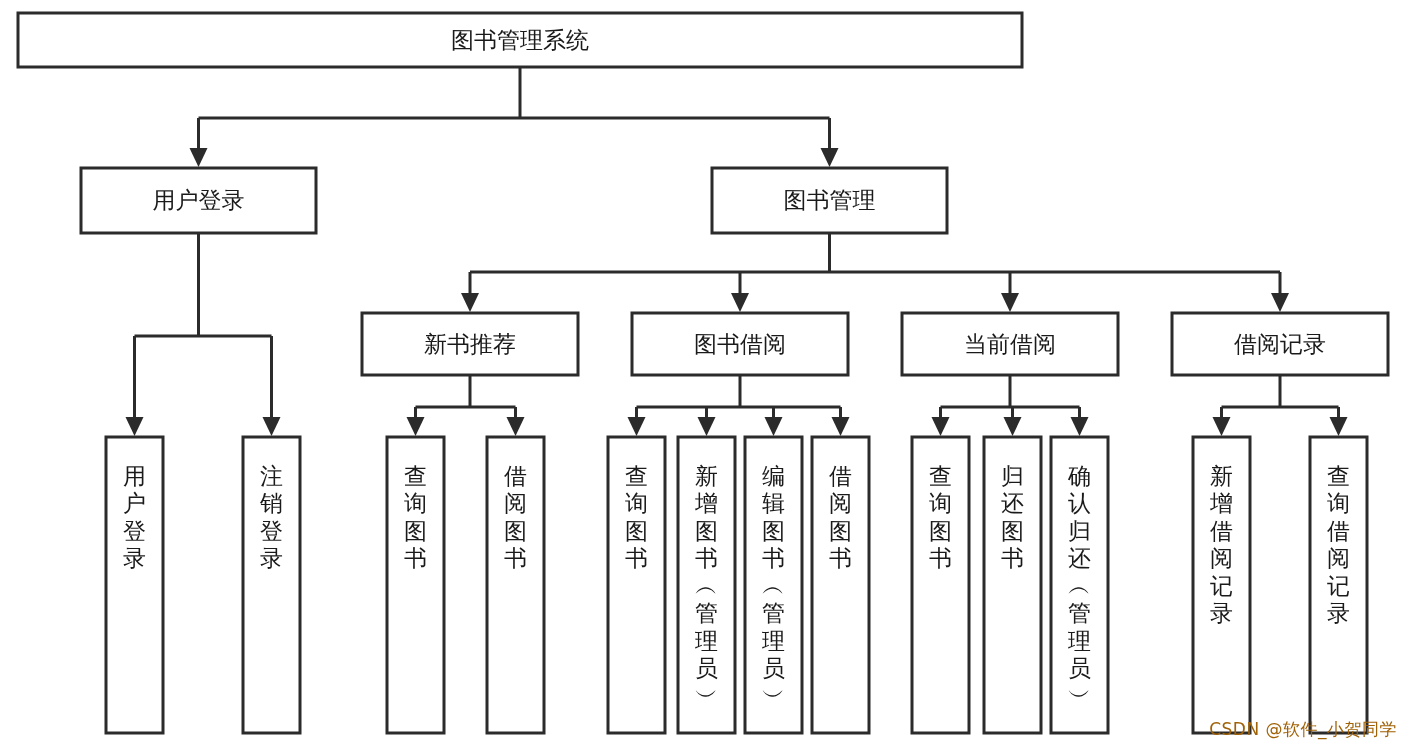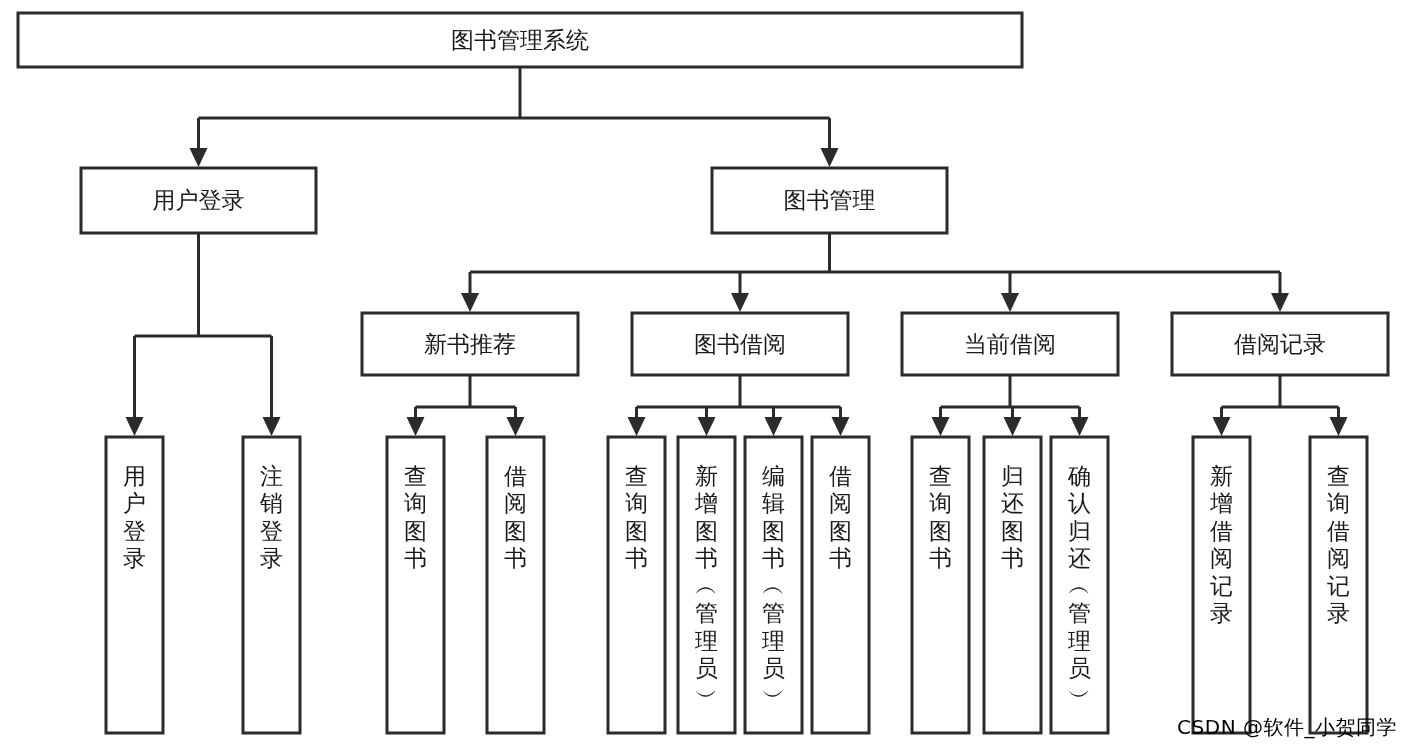--- a/index.html
+++ b/index.html
@@ -16,21 +16,21 @@
   .node-label{
     fill:#1a1a1a;
     font-family:"DejaVu Sans","Liberation Sans",sans-serif;
     text-anchor:middle;
     dominant-baseline:middle;
   }
   .label-h{font-size:23px;}
   .label-v{font-size:23px;}
   .watermark{
     position:absolute;right:8px;bottom:6px;
-    font-size:20px;color:#000000;
+    font-size:17px;color:#a16207;
     font-family:"DejaVu Sans","Liberation Sans",sans-serif;
     letter-spacing:.5px;white-space:nowrap;
     pointer-events:none;user-select:none;
   }
 </style>
 </head>
 <body>
 
 <svg id="canvas" viewBox="0 0 1405 747" xmlns="http://www.w3.org/2000/svg">
   <g id="edges">

